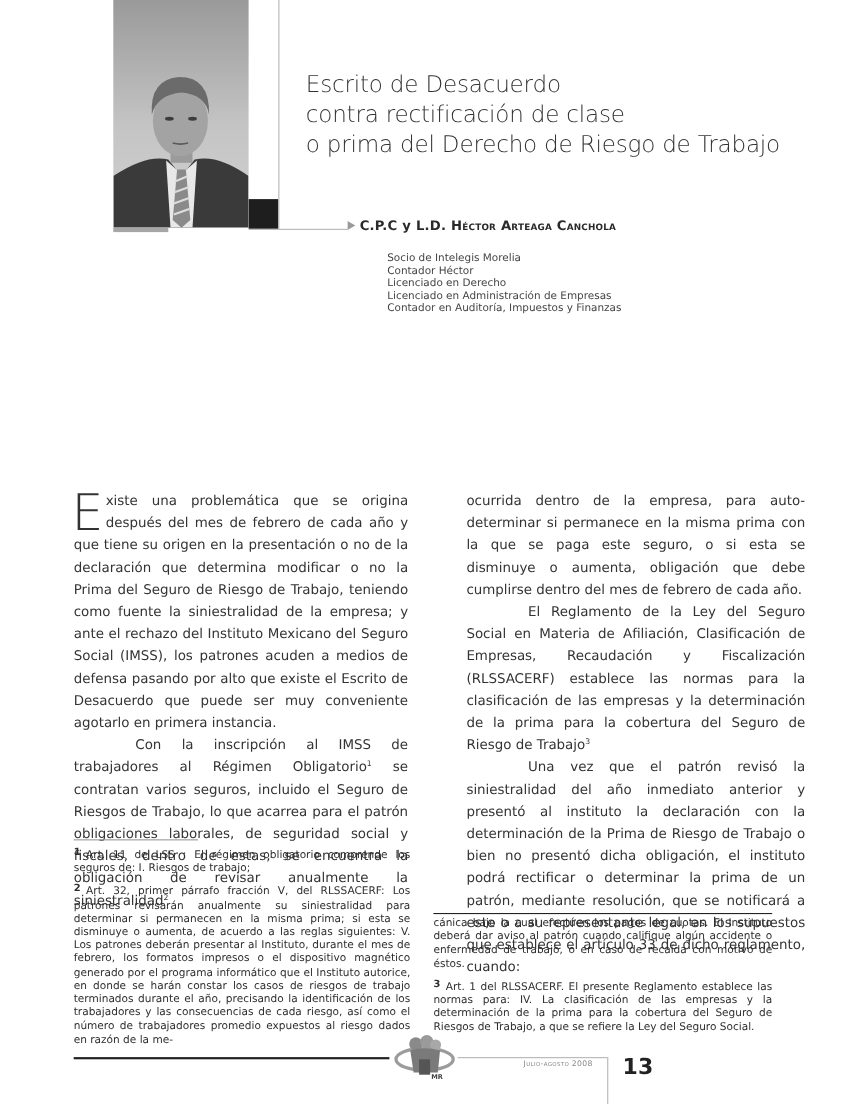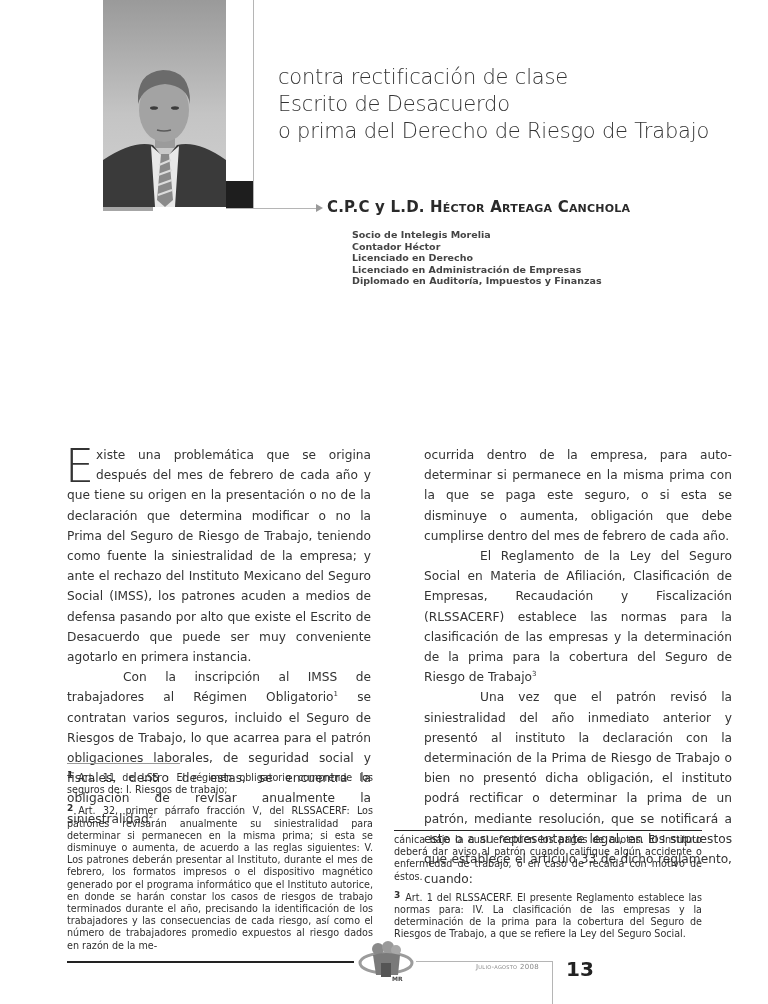--- a/index.html
+++ b/index.html
@@ -15,30 +15,30 @@
   #frame-line-v { left: 253px; top: 0; width: 1px; height: 208px; background: #b5b5b5; }
   #frame-block { left: 226px; top: 181px; width: 27px; height: 27px; background: #1e1e1e; }
   #frame-line-h { left: 226px; top: 208px; width: 90px; height: 1px; background: #b5b5b5; }
 
   
   #title { left: 278px; top: 64px; width: 460px; font-family: "DejaVu Sans", sans-serif;
            font-size: 21px; line-height: 27px; color: #333; font-weight: 300; letter-spacing: -0.2px; }
   #title div { white-space: nowrap; }
 
   
-  #author-row { left: 316px; top: 198px; font-size: 15px; font-weight: bold; color: #2a2a2a;
+  #author-row { left: 316px; top: 198px; font-size: 12px; font-weight: bold; color: #2a2a2a;
                 letter-spacing: 0.2px; white-space: nowrap; }
   #author-arrow { display: inline-block; width: 0; height: 0; border-left: 7px solid #9a9a9a;
                   border-top: 4px solid transparent; border-bottom: 4px solid transparent;
                   margin-right: 4px; vertical-align: 0px; }
   .sc { font-variant: small-caps; }
 
   
   #creds { left: 352px; top: 229px; font-size: 9.5px; line-height: 11.5px; color: #444; }
-  #creds div { white-space: nowrap; font-weight: bold; }
+  #creds div { white-space: nowrap; }
 
   
   .col { font-size: 12.2px; line-height: 20.2px; color: #333; text-align: justify; }
   #col-left { left: 67px; top: 445px; width: 304px; }
   #col-right { left: 394px; top: 445px; width: 308px; margin-left: 30px; }
   .col p { margin: 0; }
   .indent { text-indent: 56px; }
   .dropcap { float: left; font-size: 46px; line-height: 38px; font-weight: 200; color: #333;
              margin: 2px 2px 0 -2px; font-family: "DejaVu Sans", sans-serif; }
   sup { font-size: 7px; line-height: 0; vertical-align: 5px; }
@@ -85,35 +85,35 @@
 
     <path d="M54 130 Q61 132 68 130" stroke="#5a5a5a" stroke-width="1.5" fill="none"></path>
   </svg>
 </div>
 <div id="photo-tab" class="abs"></div>
 <div id="frame-block" class="abs"></div>
 <div id="frame-line-v" class="abs"></div>
 <div id="frame-line-h" class="abs"></div>
 
 <div id="title" class="abs">
+  <div>Escrito de Desacuerdo</div>
   <div>contra rectificación de clase</div>
-  <div>Escrito de Desacuerdo</div>
   <div>o prima del Derecho de Riesgo de Trabajo</div>
 </div>
 
 <div id="author-row" class="abs">
   <span id="author-arrow"></span><span>C.P.C y L.D. </span><span class="sc">Héctor Arteaga Canchola</span>
 </div>
 
 <div id="creds" class="abs">
   <div>Socio de Intelegis Morelia</div>
   <div>Contador Héctor</div>
   <div>Licenciado en Derecho</div>
   <div>Licenciado en Administración de Empresas</div>
-  <div>Diplomado en Auditoría, Impuestos y Finanzas</div>
+  <div>Contador en Auditoría, Impuestos y Finanzas</div>
 </div>
 
 <div id="col-left" class="abs col">
   <p><span class="dropcap">E</span><span>xiste una problemática que se origina después del mes de febrero de cada año y que tiene su origen en la presentación o no de la declaración que determina modificar o no la Prima del Seguro de Riesgo de Trabajo, teniendo como fuente la siniestralidad de la empresa; y ante el rechazo del Instituto Mexicano del Seguro Social (IMSS), los patrones acuden a medios de defensa pasando por alto que existe el Escrito de Desacuerdo que puede ser muy conveniente agotarlo en primera instancia.</span></p>
   <p class="indent"><span>Con la inscripción al IMSS de trabajadores al Régimen Obligatorio</span><sup>1</sup><span> se contratan varios seguros, incluido el Seguro de Riesgos de Trabajo, lo que acarrea para el patrón obligaciones laborales, de seguridad social y fiscales, dentro de estas, se encuentra la obligación de revisar anualmente la siniestralidad</span><sup>2</sup></p>
 </div>
 
 <div id="col-right" class="abs col">
   <p><span> ocurrida dentro de la empresa, para auto-determinar si permanece en la misma prima con la que se paga este seguro, o si esta se disminuye o aumenta, obligación que debe cumplirse dentro del mes de febrero de cada año.</span></p>
   <p class="indent"><span>El Reglamento de la Ley del Seguro Social en Materia de Afiliación, Clasificación de Empresas, Recaudación y Fiscalización (RLSSACERF) establece las normas para la clasificación de las empresas y la determinación de la prima para la cobertura del Seguro de Riesgo de Trabajo</span><sup>3</sup></p>

